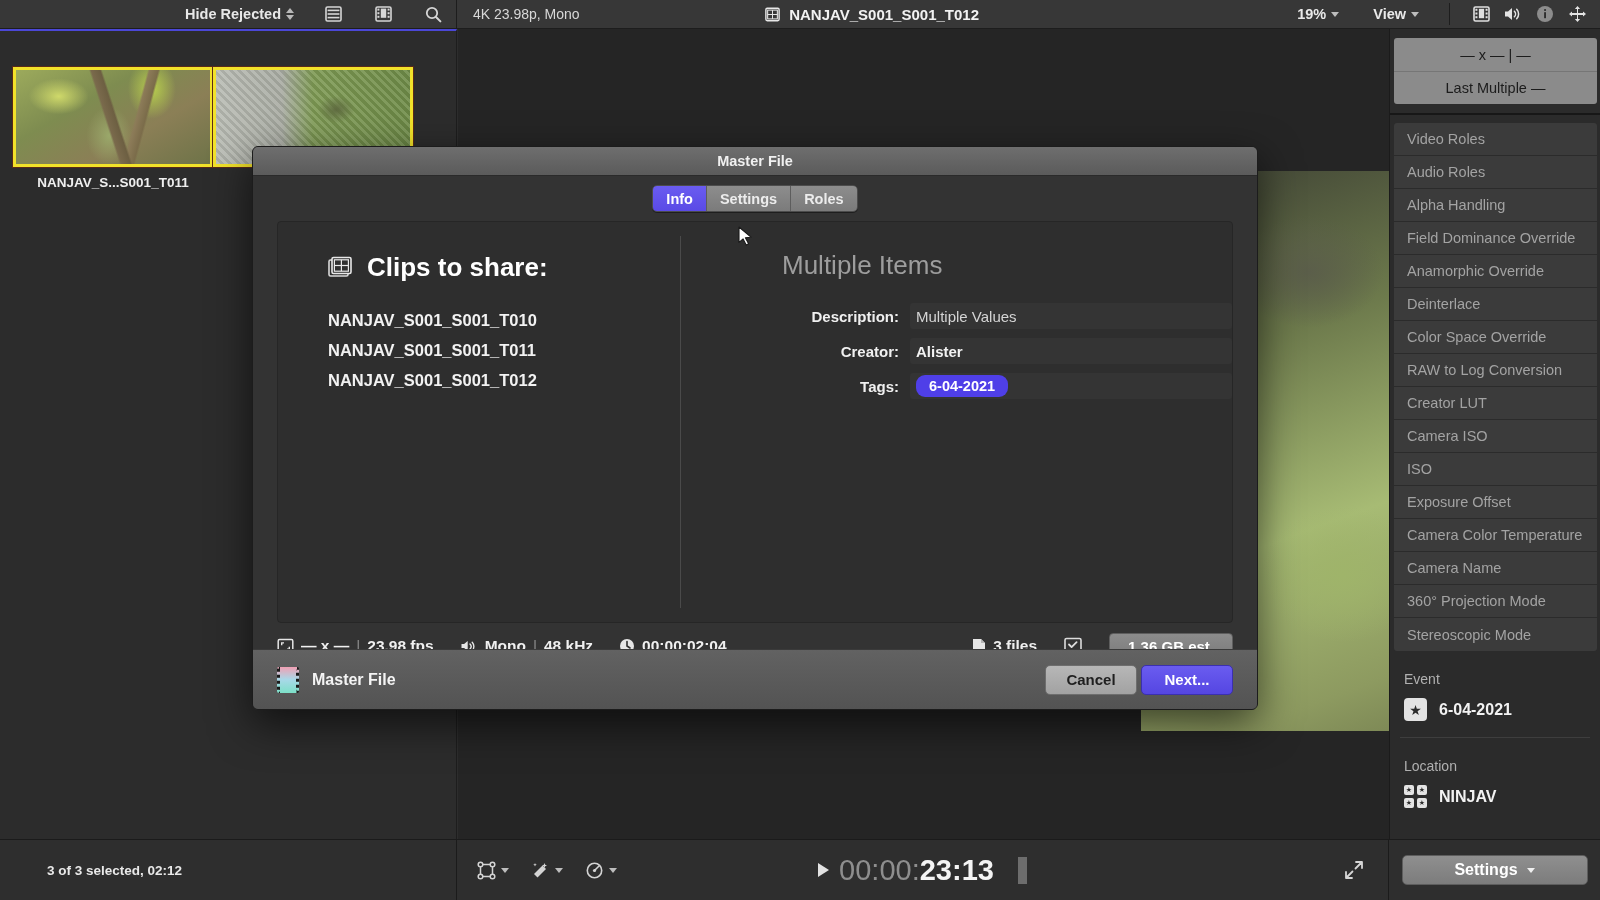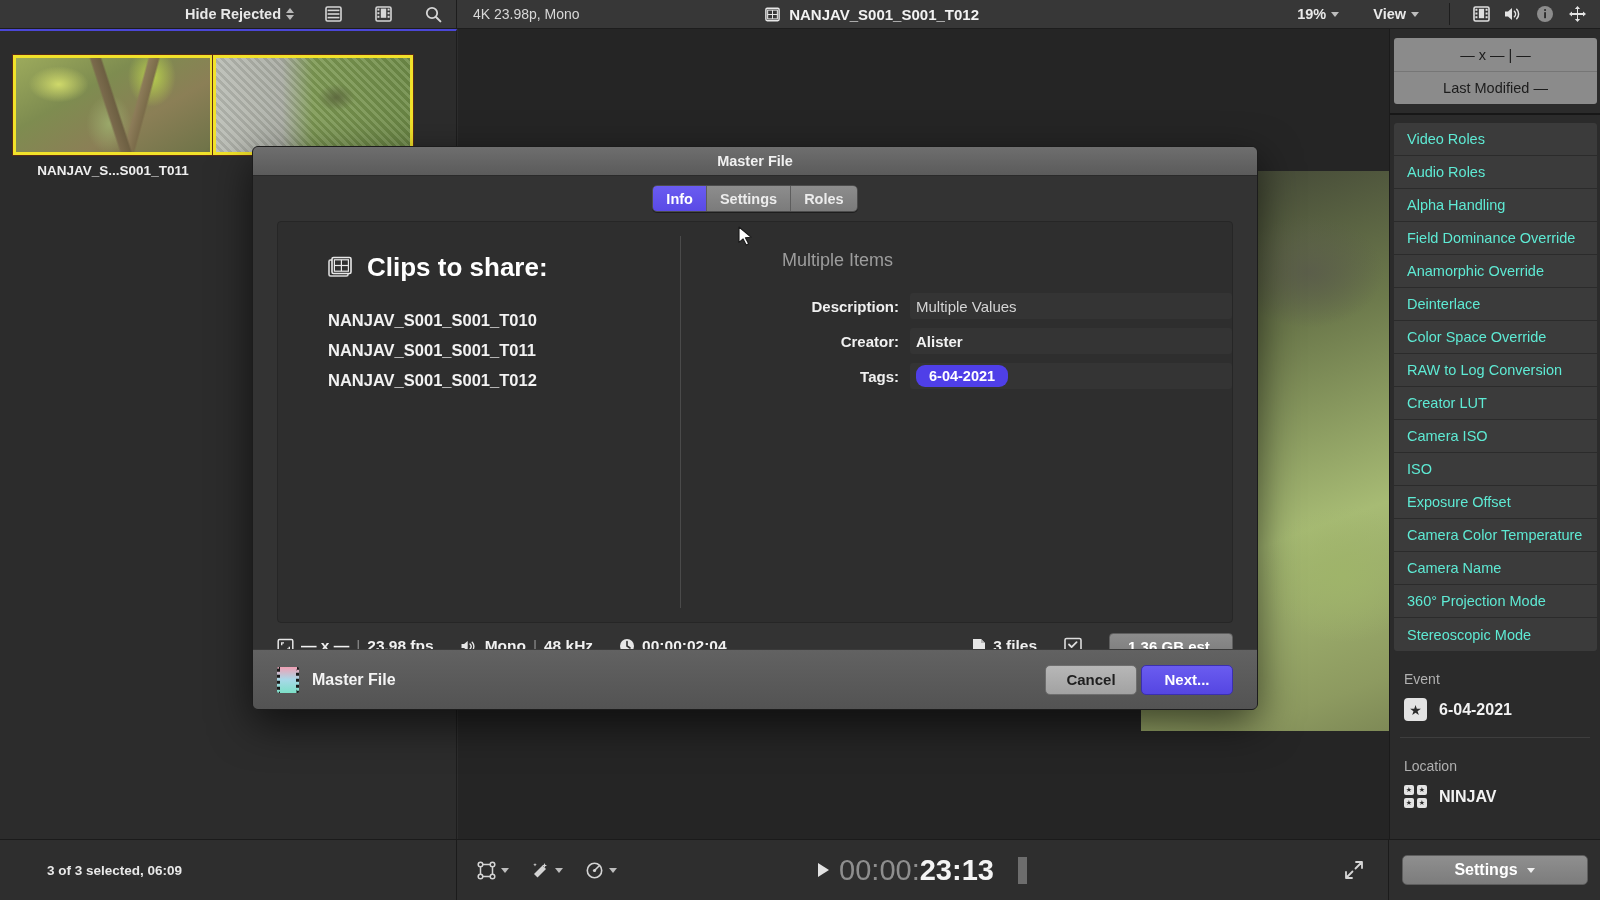--- a/index.html
+++ b/index.html
@@ -59,21 +59,21 @@
     border-right: 4.5px solid transparent; border-top: 5px solid #bdbdbd; }
   .tb-sep { width: 1px; height: 22px; background: #1d1d1d; margin: 0 6px; }
   .tb-icons { display: flex; align-items: center; gap: 10px; }
 
   
   .browser {
     position: absolute; left: 0; top: 29px; width: 457px; height: 810px;
     background: #2c2c2c; border-right: 1px solid #1d1d1d;
     border-top: 2px solid #4b47d6;
   }
-  .thumbrow { display: flex; padding: 24px 0 0 13px; }
+  .thumbrow { display: flex; padding: 24px 0 0 13px; margin-top: 12px; }
   .thumb { width: 200px; }
   .thumb-img {
     width: 200px; height: 100px; border: 3px solid #f2e22a;
     outline: 1px solid #5a2a18; position: relative; overflow: hidden;
   }
   .th1 {
     background:
       radial-gradient(ellipse 50px 30px at 22% 28%, #cfd96a 0%, transparent 60%),
       radial-gradient(ellipse 40px 50px at 70% 20%, #b9cf4e 0%, transparent 60%),
       radial-gradient(ellipse 35px 45px at 48% 70%, #9aa86a 0%, transparent 65%),
@@ -170,21 +170,21 @@
   .insp-top-row {
     height: 33px; display: flex; align-items: center; justify-content: center;
     color: #1c1c1c; font-size: 14.5px;
   }
   .insp-top-row + .insp-top-row { border-top: 1px solid #767676; }
   .insp-div { height: 2px; background: #171717; margin: 9px 0 8px; }
   .insp-list { width: 203px; margin-left: 4px; }
   .insp-row {
     height: 33px; background: #3b3b3b; border-bottom: 1px solid #2b2b2b;
     display: flex; align-items: center; padding-left: 13px;
-    color: #5eead4; font-size: 14.5px; white-space: nowrap; overflow: hidden;
+    color: #a3a3a3; font-size: 14.5px; white-space: nowrap; overflow: hidden;
   }
   .insp-row:first-child { border-radius: 3px 3px 0 0; }
   .insp-row:last-child { border-bottom: none; border-radius: 0 0 3px 3px; }
   .insp-section { padding: 20px 0 0 14px; }
   .insp-section-title { color: #b0b0b0; font-size: 14px; margin-bottom: 11px; }
   .insp-value-row { display: flex; align-items: center; gap: 12px; }
   .insp-value { color: #f2f2f2; font-size: 16px; font-weight: bold; }
   .insp-hr { height: 1px; background: #3e3e3e; margin: 16px 10px 0 10px; }
   .star-badge {
     width: 23px; height: 23px; border-radius: 4px; background: #e3e3e3;
@@ -242,21 +242,21 @@
   .mb-left { width: 410px; padding: 30px 0 0 50px; }
   .clips-head {
     display: flex; align-items: center; gap: 12px;
     color: #ffffff; font-size: 26px; font-weight: bold; margin-bottom: 28px;
   }
   .clip-item {
     color: #f2f2f2; font-size: 16.5px; font-weight: bold; margin-bottom: 11px;
   }
   .mb-divider { width: 1px; background: #4a4a4a; margin: 14px 0; }
   .mb-right { flex: 1; padding: 28px 0 0 22px; position: relative; }
-  .multi-title { color: #9d9d9d; font-size: 18px; margin-bottom: 22px; padding-left: 34px; }
+  .multi-title { color: #9d9d9d; font-size: 26px; margin-bottom: 22px; padding-left: 34px; }
   .field-row { display: flex; align-items: center; margin-bottom: 9px; }
   .field-label {
     width: 162px; text-align: right; padding-right: 11px;
     color: #f0f0f0; font-size: 15px; font-weight: bold;
   }
   .field-value {
     width: 322px; height: 26px; background: #343434; border-radius: 3px;
     display: flex; align-items: center; padding-left: 6px;
   }
   .fv-text { color: #d4d4d4; font-size: 15px; }
@@ -423,21 +423,21 @@
     </div>
   </div>
 
   <div class="viewer">
     <div class="viewer-frame"></div>
   </div>
 
   <div class="inspector">
     <div class="insp-top">
       <div class="insp-top-row">— x — | —</div>
-      <div class="insp-top-row">Last Modified —</div>
+      <div class="insp-top-row">Last Multiple —</div>
     </div>
     <div class="insp-div"></div>
     <div class="insp-list">
       <div class="insp-row">Video Roles</div>
       <div class="insp-row">Audio Roles</div>
       <div class="insp-row">Alpha Handling</div>
       <div class="insp-row">Field Dominance Override</div>
       <div class="insp-row">Anamorphic Override</div>
       <div class="insp-row">Deinterlace</div>
       <div class="insp-row">Color Space Override</div>
@@ -467,21 +467,21 @@
             <span>★</span>
             <span>★</span>
             <span>★</span>
           </span>
         <span class="insp-value">NINJAV</span>
       </div>
     </div>
   </div>
 
   <div class="bottombar">
-    <div class="bb-left">3 of 3 selected, 06:09</div>
+    <div class="bb-left">3 of 3 selected, 02:12</div>
     <div class="bb-mid">
       <div class="bb-tools">
         <div class="tool">
           <svg width="19" height="19" viewBox="0 0 19 19">
               <rect x="3.5" y="3.5" width="12" height="12" fill="none" stroke="#d4d4d4" stroke-width="1.5"></rect>
               <circle cx="3.5" cy="3.5" r="2.3" fill="#2e2e2e" stroke="#d4d4d4" stroke-width="1.5"></circle>
               <circle cx="15.5" cy="3.5" r="2.3" fill="#2e2e2e" stroke="#d4d4d4" stroke-width="1.5"></circle>
               <circle cx="3.5" cy="15.5" r="2.3" fill="#2e2e2e" stroke="#d4d4d4" stroke-width="1.5"></circle>
               <circle cx="15.5" cy="15.5" r="2.3" fill="#2e2e2e" stroke="#d4d4d4" stroke-width="1.5"></circle>
             </svg>

